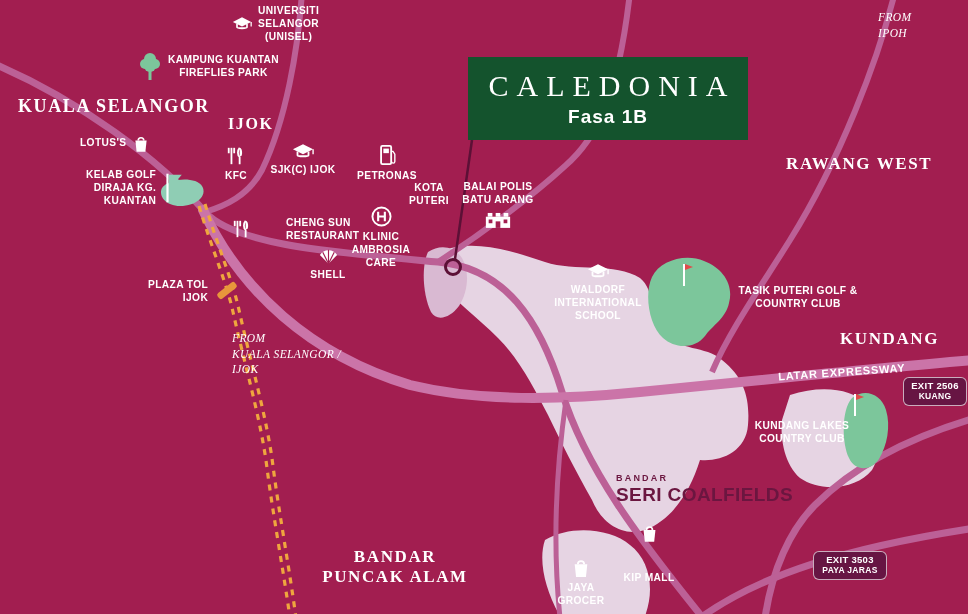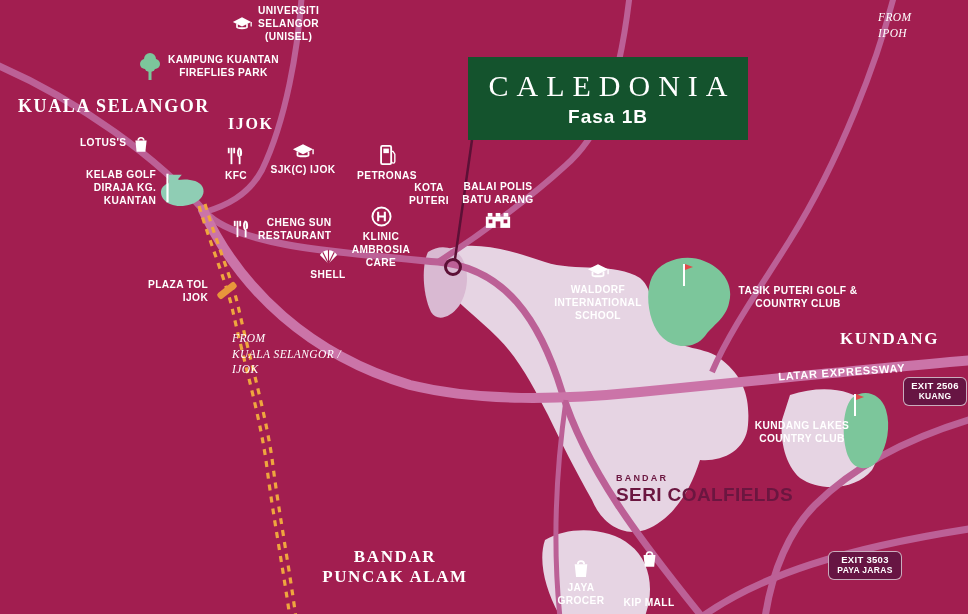--- a/index.html
+++ b/index.html
@@ -88,20 +88,21 @@
     <path fill="#7CC69B" d="
       M 852,398 C 865,388 881,394 886,410 C 891,426 887,446 879,459
       C 870,472 855,471 849,458 C 842,444 841,410 852,398 Z"></path>
 
     <line x1="472" y1="140" x2="455" y2="259" stroke="#5C1036" stroke-width="2.5"></line>
     <circle cx="453" cy="267" r="7.5" fill="none" stroke="#5C1036" stroke-width="3"></circle>
   </svg>
 
   <div class="region" style="left:18px;top:96px;">KUALA SELANGOR</div>
   <div class="region" style="left:228px;top:115px;font-size:16px;">IJOK</div>
+  <div class="region" style="left:786px;top:154px;font-size:17px;">RAWANG WEST</div>
   <div class="region" style="left:840px;top:329px;font-size:17px;">KUNDANG</div>
   <div class="region" style="left:310px;top:547px;width:170px;text-align:center;font-size:17px;">BANDAR
 PUNCAK ALAM</div>
 
   <div class="direction" style="left:878px;top:10px;">FROM
 IPOH</div>
   <div class="direction" style="left:232px;top:331px;">FROM
 KUALA SELANGOR /
 IJOK</div>
 
@@ -220,21 +221,21 @@
       <svg width="20" height="20" viewBox="0 0 22 22">
           <g stroke="#fff" stroke-width="2" fill="none">
             <line x1="6" y1="2" x2="6" y2="20"></line>
             <line x1="3" y1="2" x2="3" y2="8"></line>
             <line x1="9" y1="2" x2="9" y2="8"></line>
           </g>
           <path d="M15 2c-2.5 3-2.5 8 0 10l0 8" fill="none" stroke="#fff" stroke-width="2"></path>
           <path d="M15 2c2.5 0 3.5 6 2 9h-2z" fill="#fff"></path>
         </svg>
     </span>
-    <span style="text-align:right;">CHENG SUN
+    <span style="text-align:left;margin-left:28px;">CHENG SUN
 RESTAURANT</span>
   </div>
 
   <div class="lbl col" style="left:338px;top:206px;width:86px;">
     <span class="icon">
       <svg width="21" height="21" viewBox="0 0 22 22">
           <circle cx="11" cy="11" r="9.5" fill="none" stroke="#fff" stroke-width="2"></circle>
           <path d="M7.5 6v10M14.5 6v10M7.5 11h7" stroke="#fff" stroke-width="2.2" fill="none"></path>
         </svg>
     </span>
@@ -307,34 +308,34 @@
     <span class="icon">
       <svg width="18" height="22" viewBox="0 0 20 24">
           <path d="M6.5 9a3.5 3.5 0 0 1 7 0" fill="none" stroke="#fff" stroke-width="2"></path>
           <path d="M3 9h14l-1.5 14h-11z" fill="#fff"></path>
         </svg>
     </span>
     <span>JAYA
 GROCER</span>
   </div>
 
-  <div class="lbl col" style="left:606px;top:547px;width:86px;gap:28px;">
+  <div class="lbl col" style="left:606px;top:522px;width:86px;gap:28px;">
     <span class="icon">
       <svg width="17" height="21" viewBox="0 0 20 24">
           <path d="M6.5 9a3.5 3.5 0 0 1 7 0" fill="none" stroke="#fff" stroke-width="2"></path>
           <path d="M3 9h14l-1.5 14h-11z" fill="#fff"></path>
         </svg>
     </span>
     <span>KIP MALL</span>
   </div>
 
   <div class="latar-label">LATAR EXPRESSWAY</div>
 
   <div class="badge" style="left:903px;top:377px;width:52px;">
     <div class="num">EXIT 2506</div>
     <div class="nm">KUANG</div>
   </div>
-  <div class="badge" style="left:813px;top:551px;width:62px;margin-left:15px;">
+  <div class="badge" style="left:813px;top:551px;width:62px;">
     <div class="num">EXIT 3503</div>
     <div class="nm">PAYA JARAS</div>
   </div>
 
 </div>
 
 </body></html>

